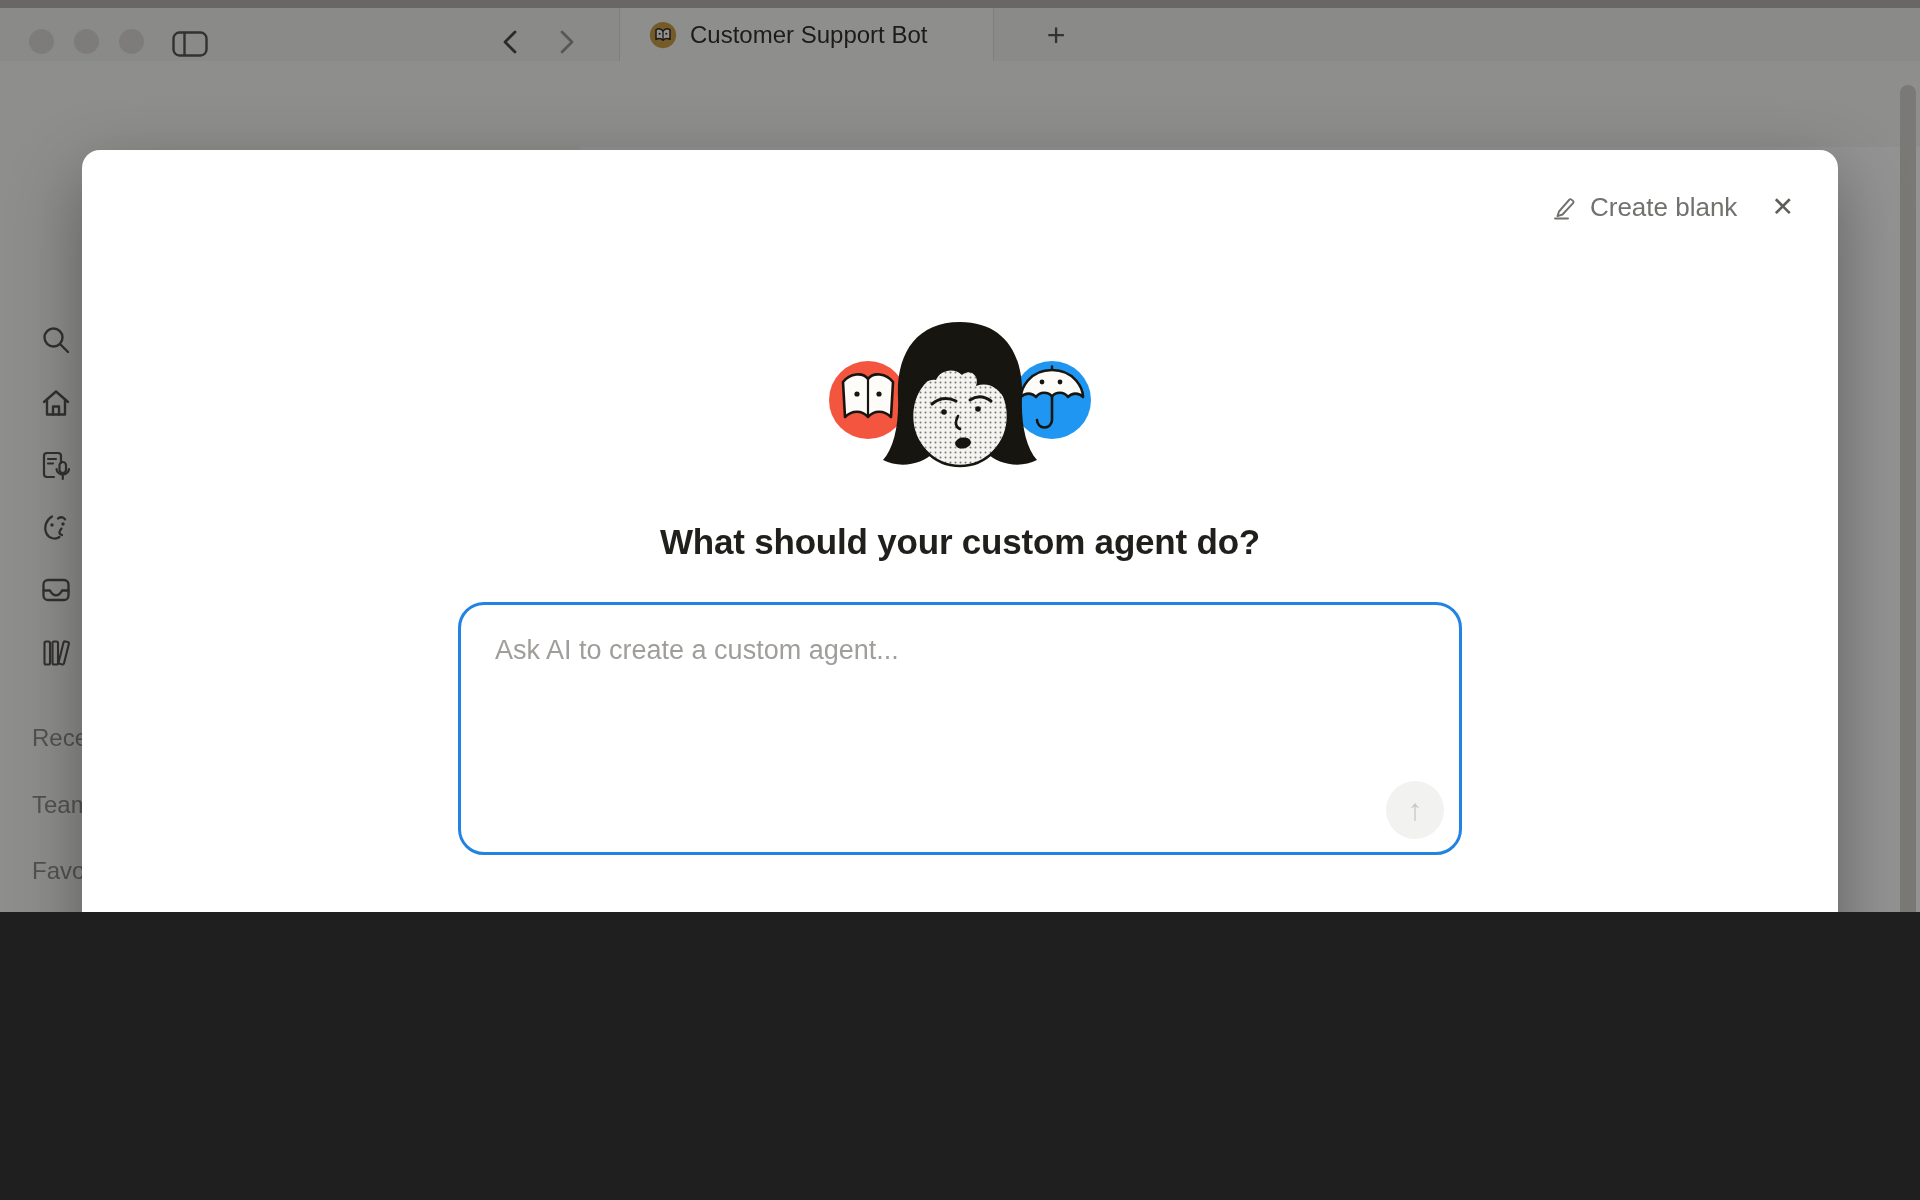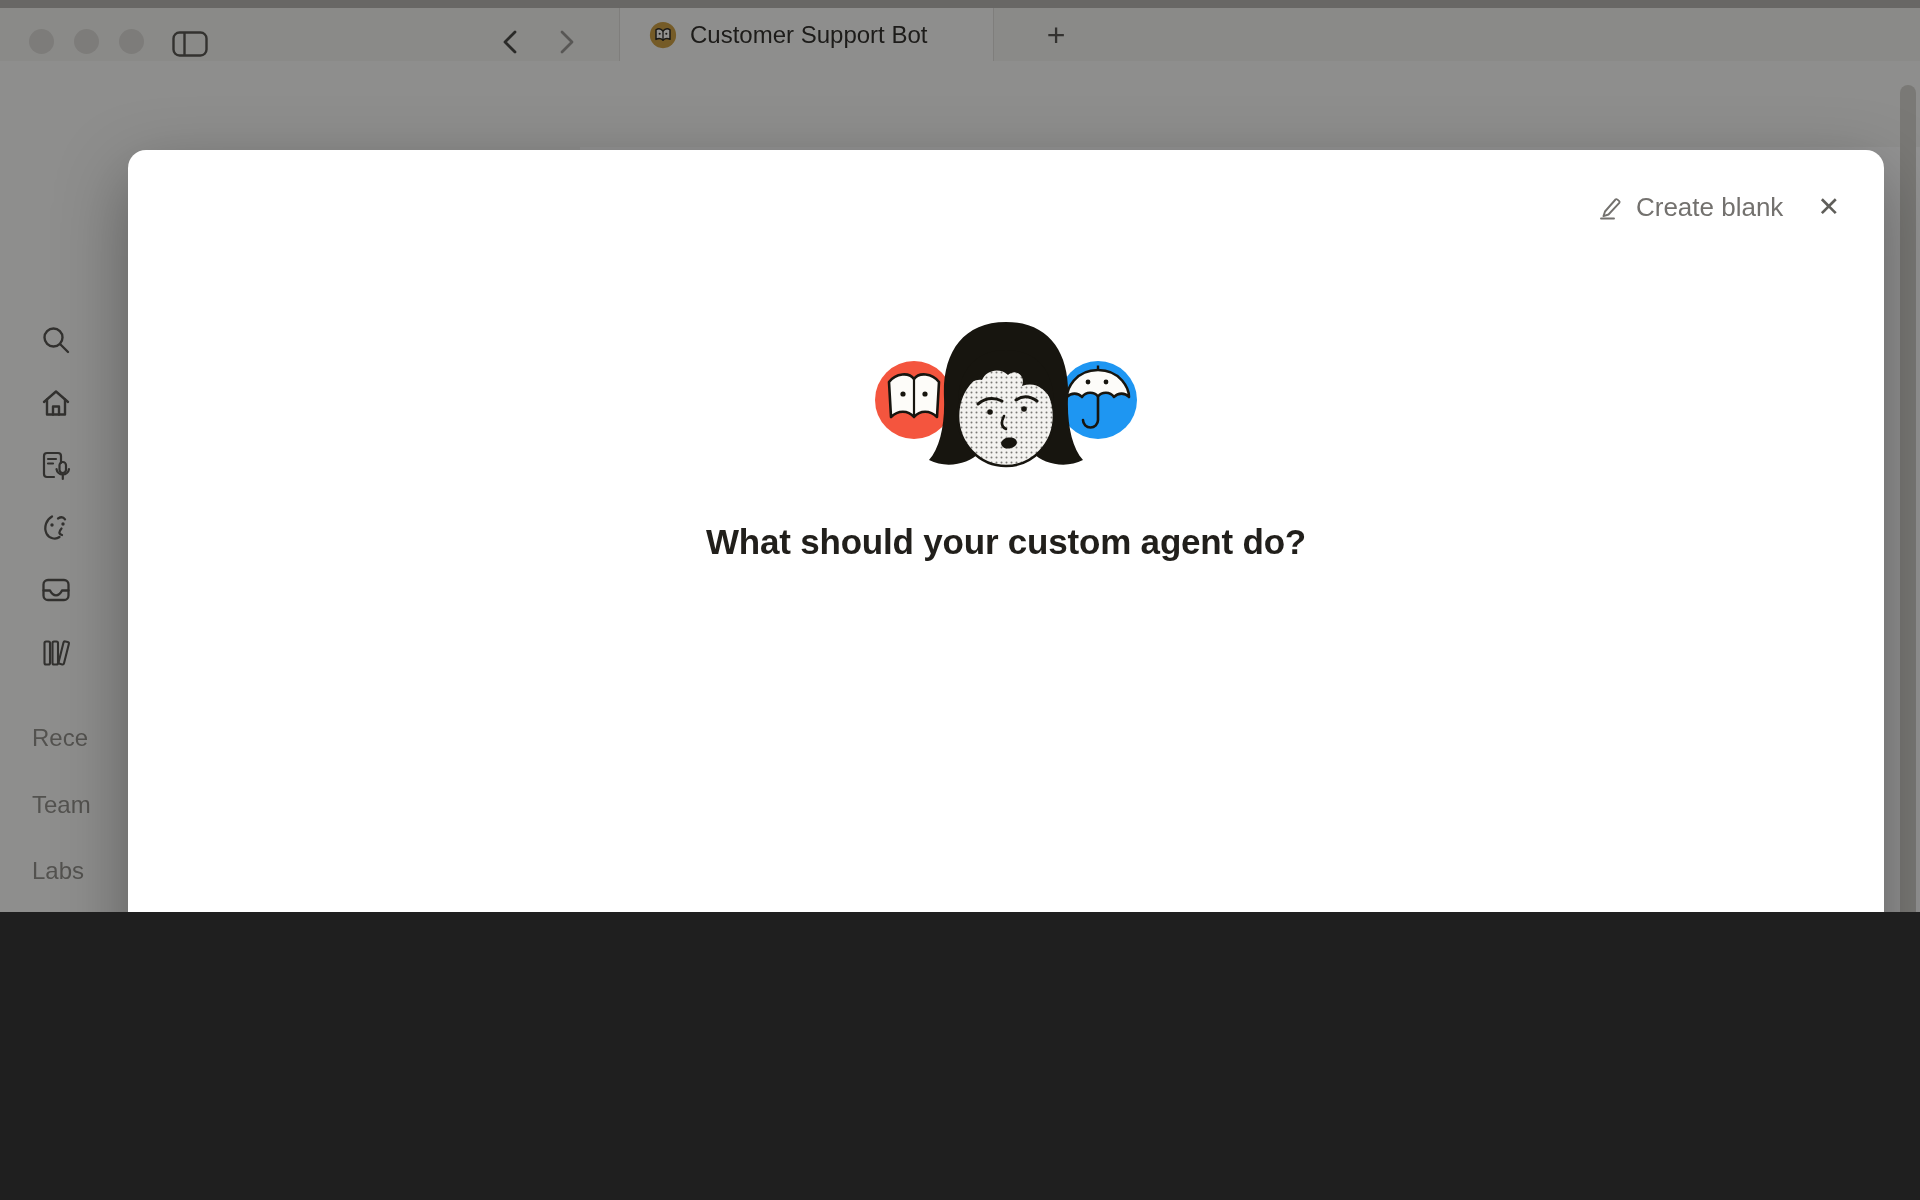--- a/index.html
+++ b/index.html
@@ -54,21 +54,21 @@
   .av-0{ top:853px; } .av-1{ top:918px; } .av-2{ top:983px; } .av-3{ top:1046px; }
 
   .main { position:absolute; left:580px; top:147px; width:1340px; height:1053px; background:#ffffff; }
 
   .scrollbar-thumb { position:absolute; right:4px; top:85px; width:16px; height:1100px;
                      border-radius:9px; background:#d2d0cb; }
 
   
   .overlay { position:absolute; inset:0; background:rgba(10,10,10,0.44); z-index:5; }
   .modal { position:absolute; left:82px; top:150px; width:1756px; height:968px; background:#fff;
-           border-radius:18px; box-shadow:0 24px 70px rgba(0,0,0,.35); z-index:10; overflow:hidden;margin-left:46px; }
+           border-radius:18px; box-shadow:0 24px 70px rgba(0,0,0,.35); z-index:10; overflow:hidden; }
   .modal-top { position:absolute; top:42px; right:44px; display:flex; align-items:center; gap:34px; }
   .create-blank { display:flex; align-items:center; gap:12px; background:none; border:none;
                   font-family:inherit; font-size:26px; color:#73716e; }
   .modal-close { background:none; border:none; font-size:27px; color:#5f5e5a; line-height:1; }
 
   .modal-body { position:absolute; left:0; top:170px; width:100%; text-align:center; }
   .illus { display:inline-block; }
   .modal-heading { margin-top:28px; font-size:35px; font-weight:700; color:#211f1b; letter-spacing:-.2px; }
   .prompt-wrap { position:relative; width:1004px; height:253px; margin:40px auto 0; }
   .prompt-input { width:100%; height:100%; border:3px solid var(--accent-blue,#2383e2); border-radius:26px;
@@ -231,21 +231,21 @@
           <rect x="4.5" y="4.5" width="5.5" height="23" rx="1.5"></rect>
           <rect x="12.5" y="4.5" width="5.5" height="23" rx="1.5"></rect>
           <g transform="rotate(14 24 16)">
               <rect x="21" y="4.5" width="5.5" height="23" rx="1.5"></rect>
             </g>
         </svg>
       </span>
 
       <span class="side-label sl-0">Rece</span>
       <span class="side-label sl-1">Team</span>
-      <span class="side-label sl-2">Labs</span>
+      <span class="side-label sl-2">Favo</span>
       <span class="side-label sl-3">Agen</span>
 
       <span class="avatar av-0">
         <svg width="46" height="46" viewBox="0 0 46 46">
           <circle cx="23" cy="23" r="23" fill="#4179c0"></circle>
           <path d="M26,7 C22,13 18,20 10,24.5 C13,28.5 19,30.5 24,30 C30,29.5 36,27.5 38.5,24 C32,22 28,14.5 26,7 Z" fill="#fdfcf9" stroke="#1d1b16" stroke-width="1.6" stroke-linejoin="round"></path>
           <circle cx="21" cy="25" r="1.5" fill="#1d1b16"></circle>
             <circle cx="25.5" cy="25" r="1.5" fill="#1d1b16"></circle>
         </svg>
       </span>
@@ -340,20 +340,24 @@
             <circle cx="116" cy="92" r="2.8" fill="#17150f"></circle>
               <circle cx="150" cy="89" r="2.8" fill="#17150f"></circle>
             <path d="M130,96 q-5,10 2,13" fill="none" stroke="#17150f" stroke-width="2.6" stroke-linecap="round"></path>
             <ellipse cx="135" cy="123" rx="8" ry="5.5" fill="#17150f" transform="rotate(-8 135 123)"></ellipse>
           </g>
         </svg>
       </span>
 
       <h1 class="modal-heading">What should your custom agent do?</h1>
 
+      <div class="prompt-wrap">
+        <textarea class="prompt-input" placeholder="Ask AI to create a custom agent..." style=""></textarea>
+        <button class="submit-btn">↑</button>
+      </div>
     </div>
 
 
     <div class="tcard tc-0">
       <div class="circ">
         <svg width="34" height="34" viewBox="0 0 34 34" fill="none" stroke="#2d2a26" stroke-width="3" stroke-linecap="round">
           <path d="M8,26 v-6 a9,9 0 0 1 18,0 v6"></path>
         </svg>
       </div>
     </div>

